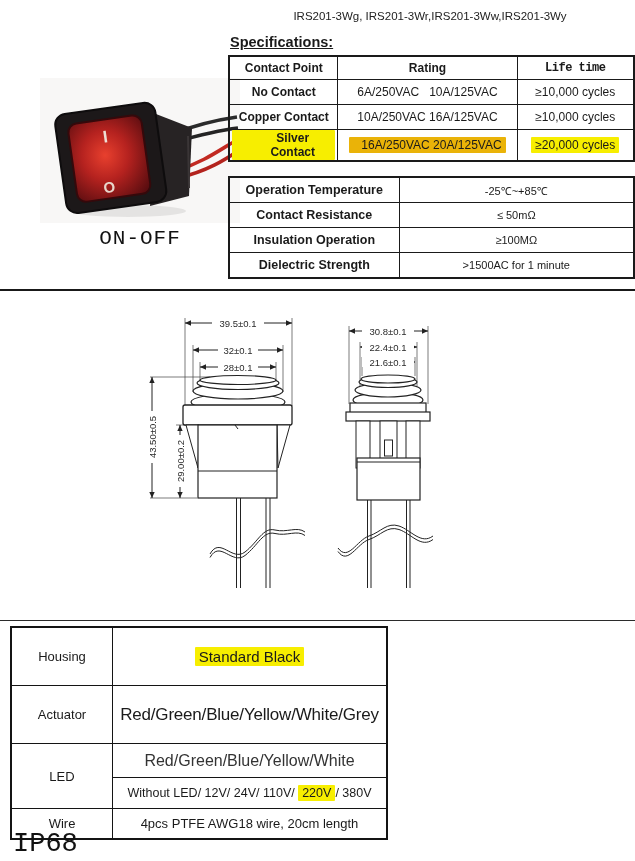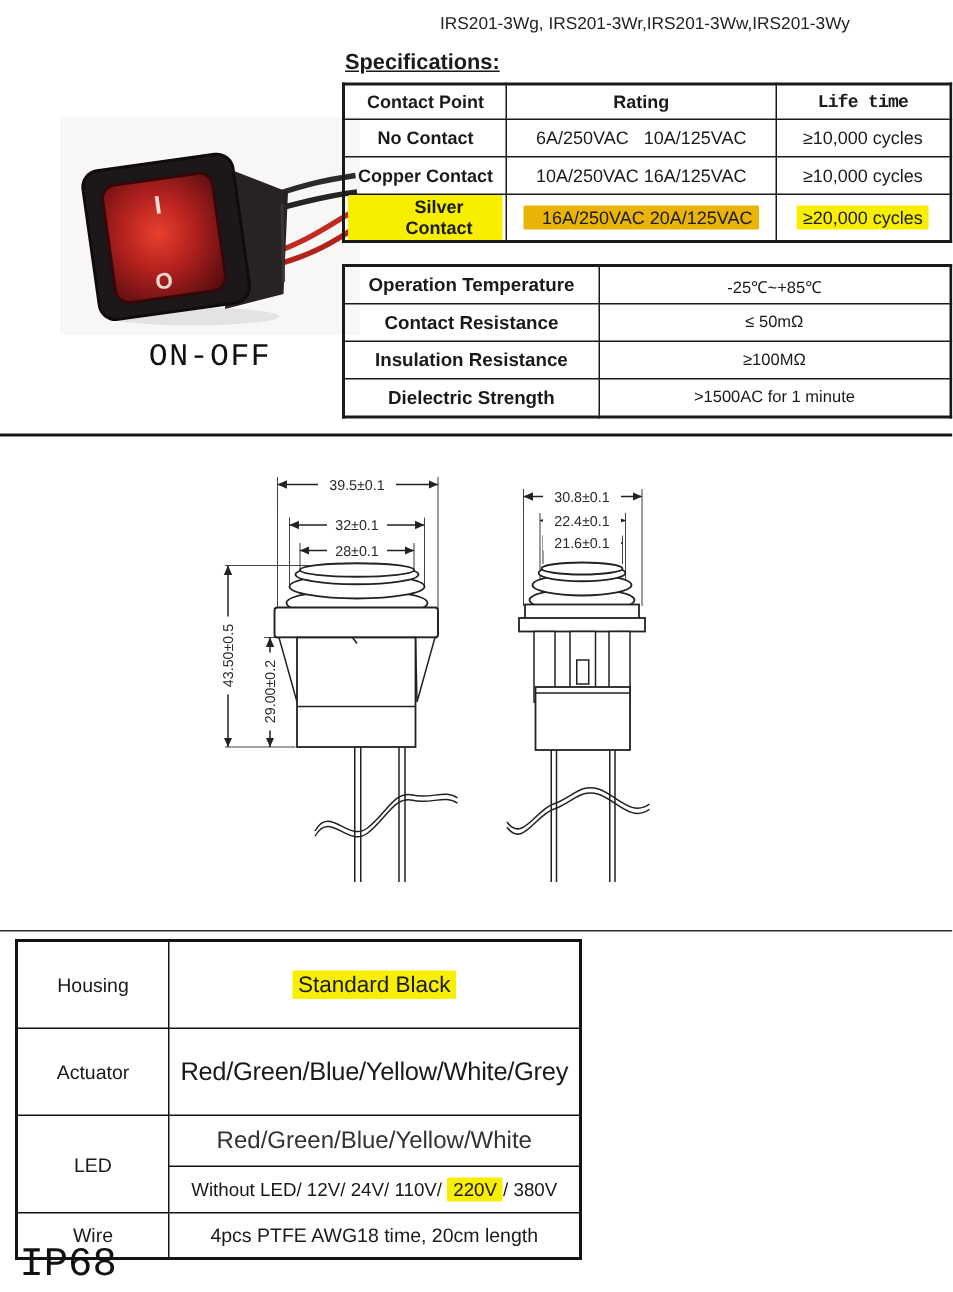--- a/index.html
+++ b/index.html
@@ -132,21 +132,21 @@
     <tbody>
         <tr>
       <td class="col-prop cell-prop">Operation Temperature</td>
       <td class="col-val cell-val">-25℃~+85℃</td>
     </tr>
     <tr>
       <td class="cell-prop">Contact Resistance</td>
       <td class="cell-val">≤ 50mΩ</td>
     </tr>
     <tr>
-      <td class="cell-prop">Insulation Resistance</td>
+      <td class="cell-prop">Insulation Operation</td>
       <td class="cell-val">≥100MΩ</td>
     </tr>
     <tr>
       <td class="cell-prop">Dielectric Strength</td>
       <td class="cell-val">&gt;1500AC for 1 minute</td>
     </tr>
   </tbody>
     </table>
 
   <div class="divider1"></div>
@@ -286,20 +286,20 @@
     </tr>
     <tr class="row-led1">
       <td class="opt-label" rowspan="2">LED</td>
       <td class="opt-value v-led1">Red/Green/Blue/Yellow/White</td>
     </tr>
     <tr class="row-led2">
       <td class="opt-value v-led2"><span>Without LED/ 12V/ 24V/ 110V/ </span><span class="hl" style="background: rgb(247, 238, 0);">220V</span><span>/ 380V</span></td>
     </tr>
     <tr class="row-wire">
       <td class="opt-label">Wire</td>
-      <td class="opt-value v-wire">4pcs PTFE AWG18 time, 20cm length</td>
+      <td class="opt-value v-wire">4pcs PTFE AWG18 wire, 20cm length</td>
     </tr>
   </tbody>
     </table>
 
   <div class="ip-rating">IP68</div>
 
 </div>
 
 </body></html>

